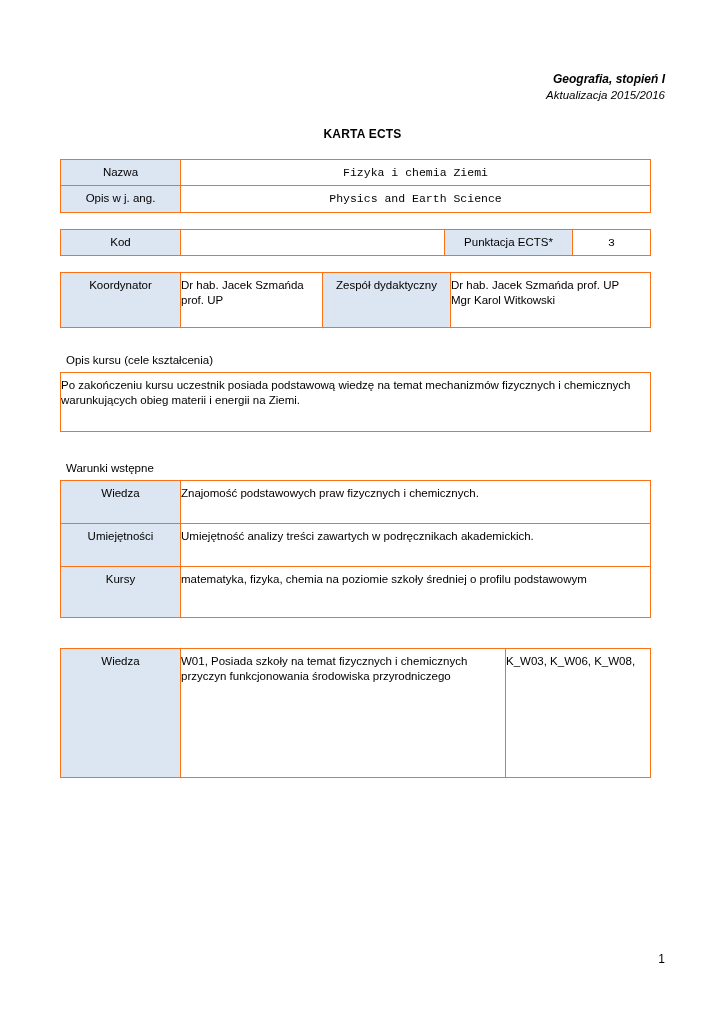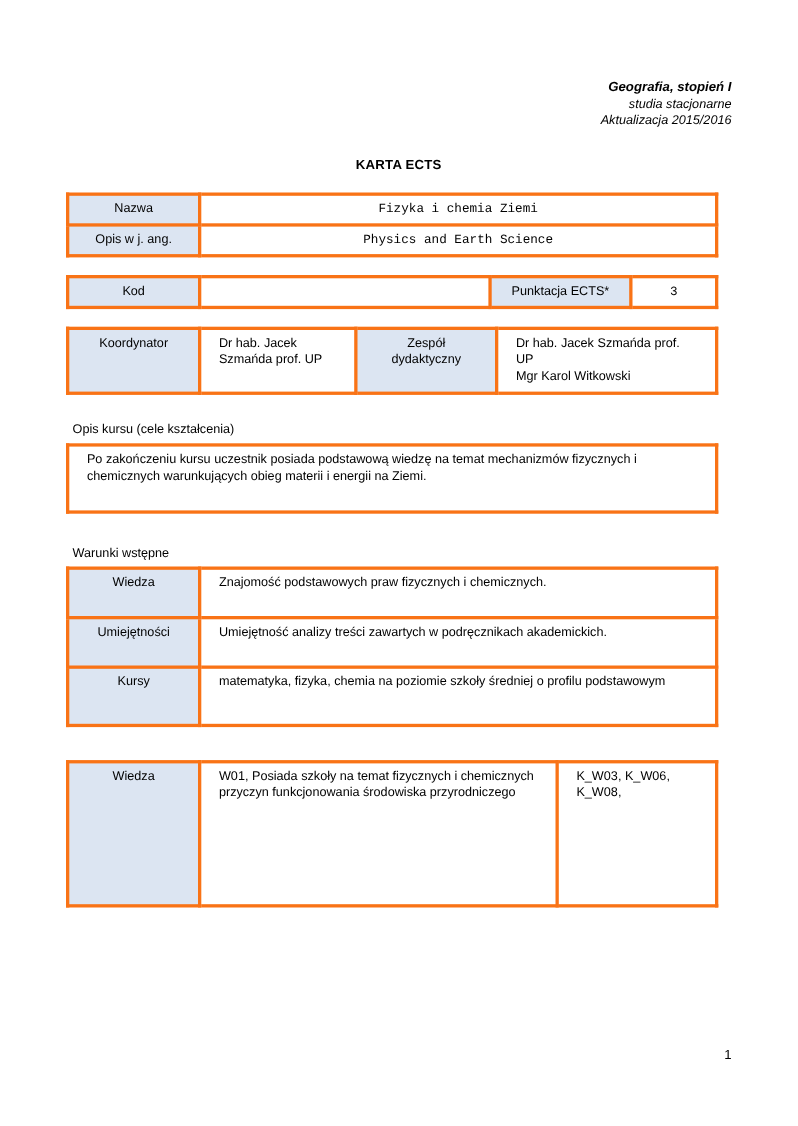--- a/index.html
+++ b/index.html
@@ -42,22 +42,22 @@
     letter-spacing: 0.2px;
   }
   
   table.kk {
     border-collapse: collapse;
     width: 590px;
     table-layout: fixed;
     font-size: 11.5px;
   }
   table.kk td {
-    border: 3px solid #f97316;
-    padding: 5px 16px;
+    border: 1px solid #f97316;
+    padding: 5px 0;
     vertical-align: top;
     line-height: 1.32;
   }
   td.hdr {
     background: #dce5f2;
     text-align: center;
     vertical-align: middle;
   }
   td.ctr {
     text-align: center;
@@ -83,21 +83,20 @@
     font-size: 12px;
   }
 </style>
 </head>
 <body>
 
 <div class="page">
 
   <div class="doc-header">
     <div class="line1">Geografia, stopień I</div>
-    <div>studia stacjonarne</div>
     <div>Aktualizacja 2015/2016</div>
   </div>
 
   <div class="doc-title">KARTA ECTS</div>
 
   <div class="t1-wrap">
     <table class="kk">
       <colgroup>
           <col style="width:120px">
           <col style="width:470px">

